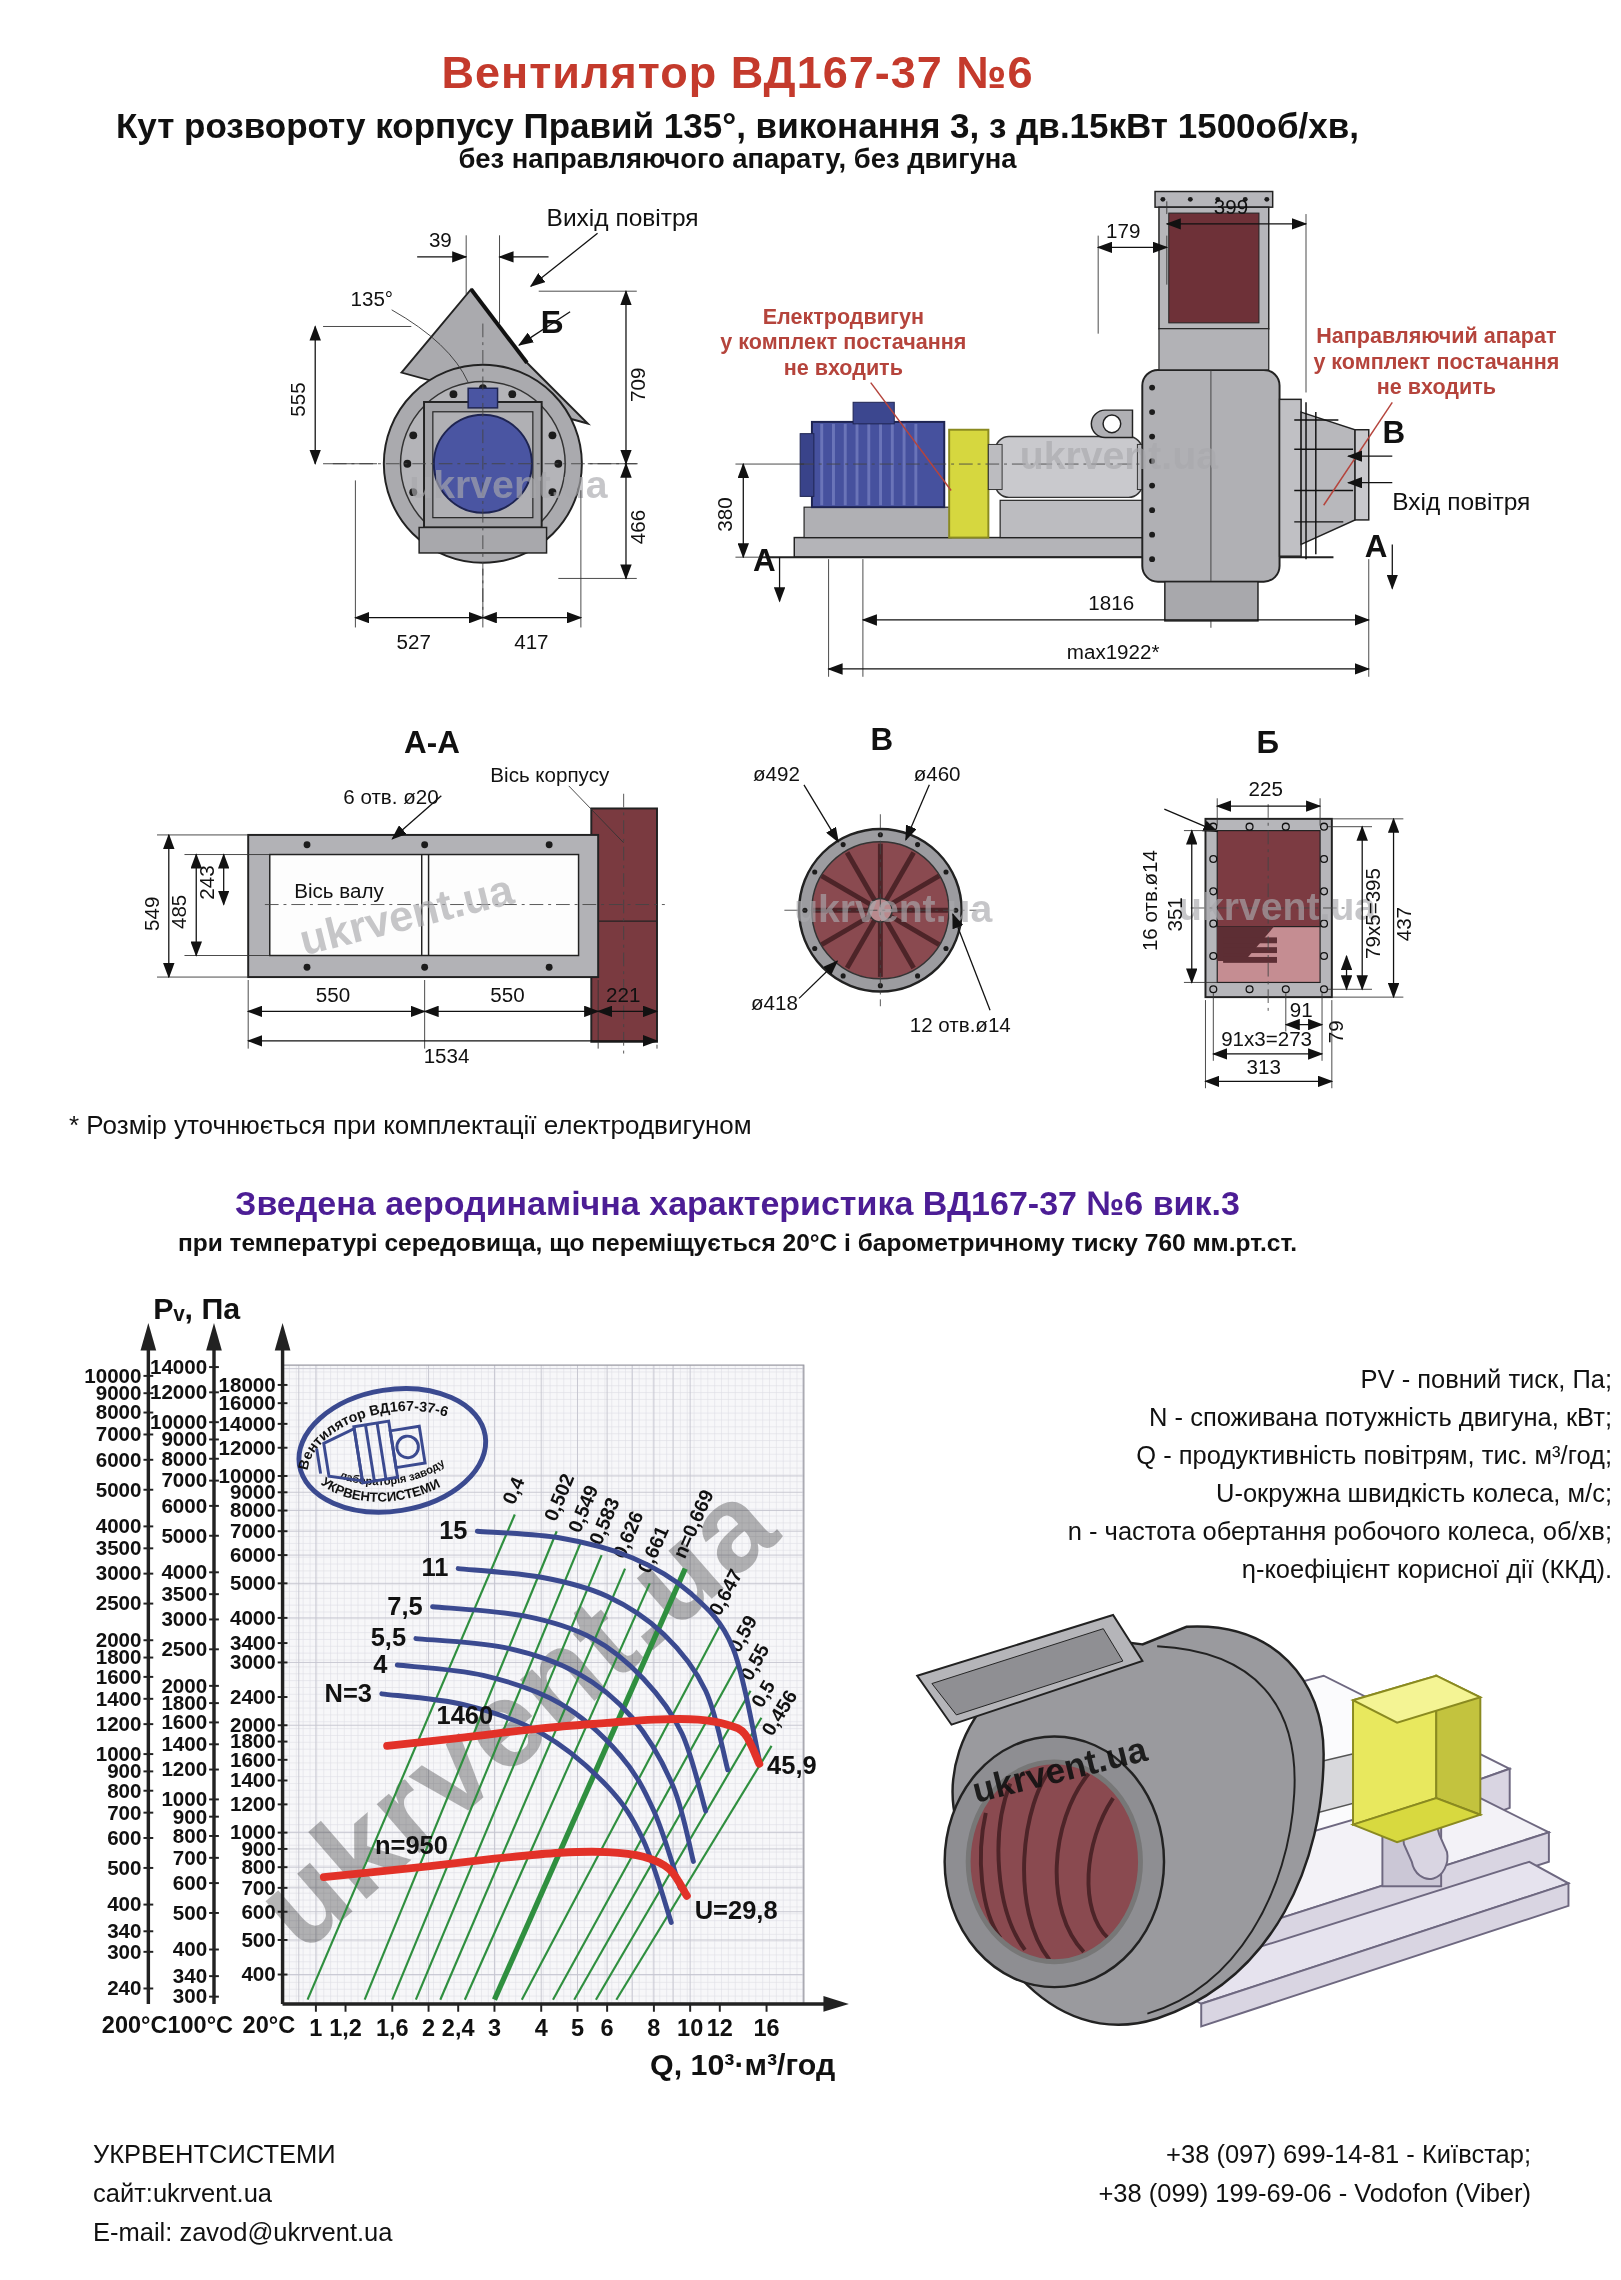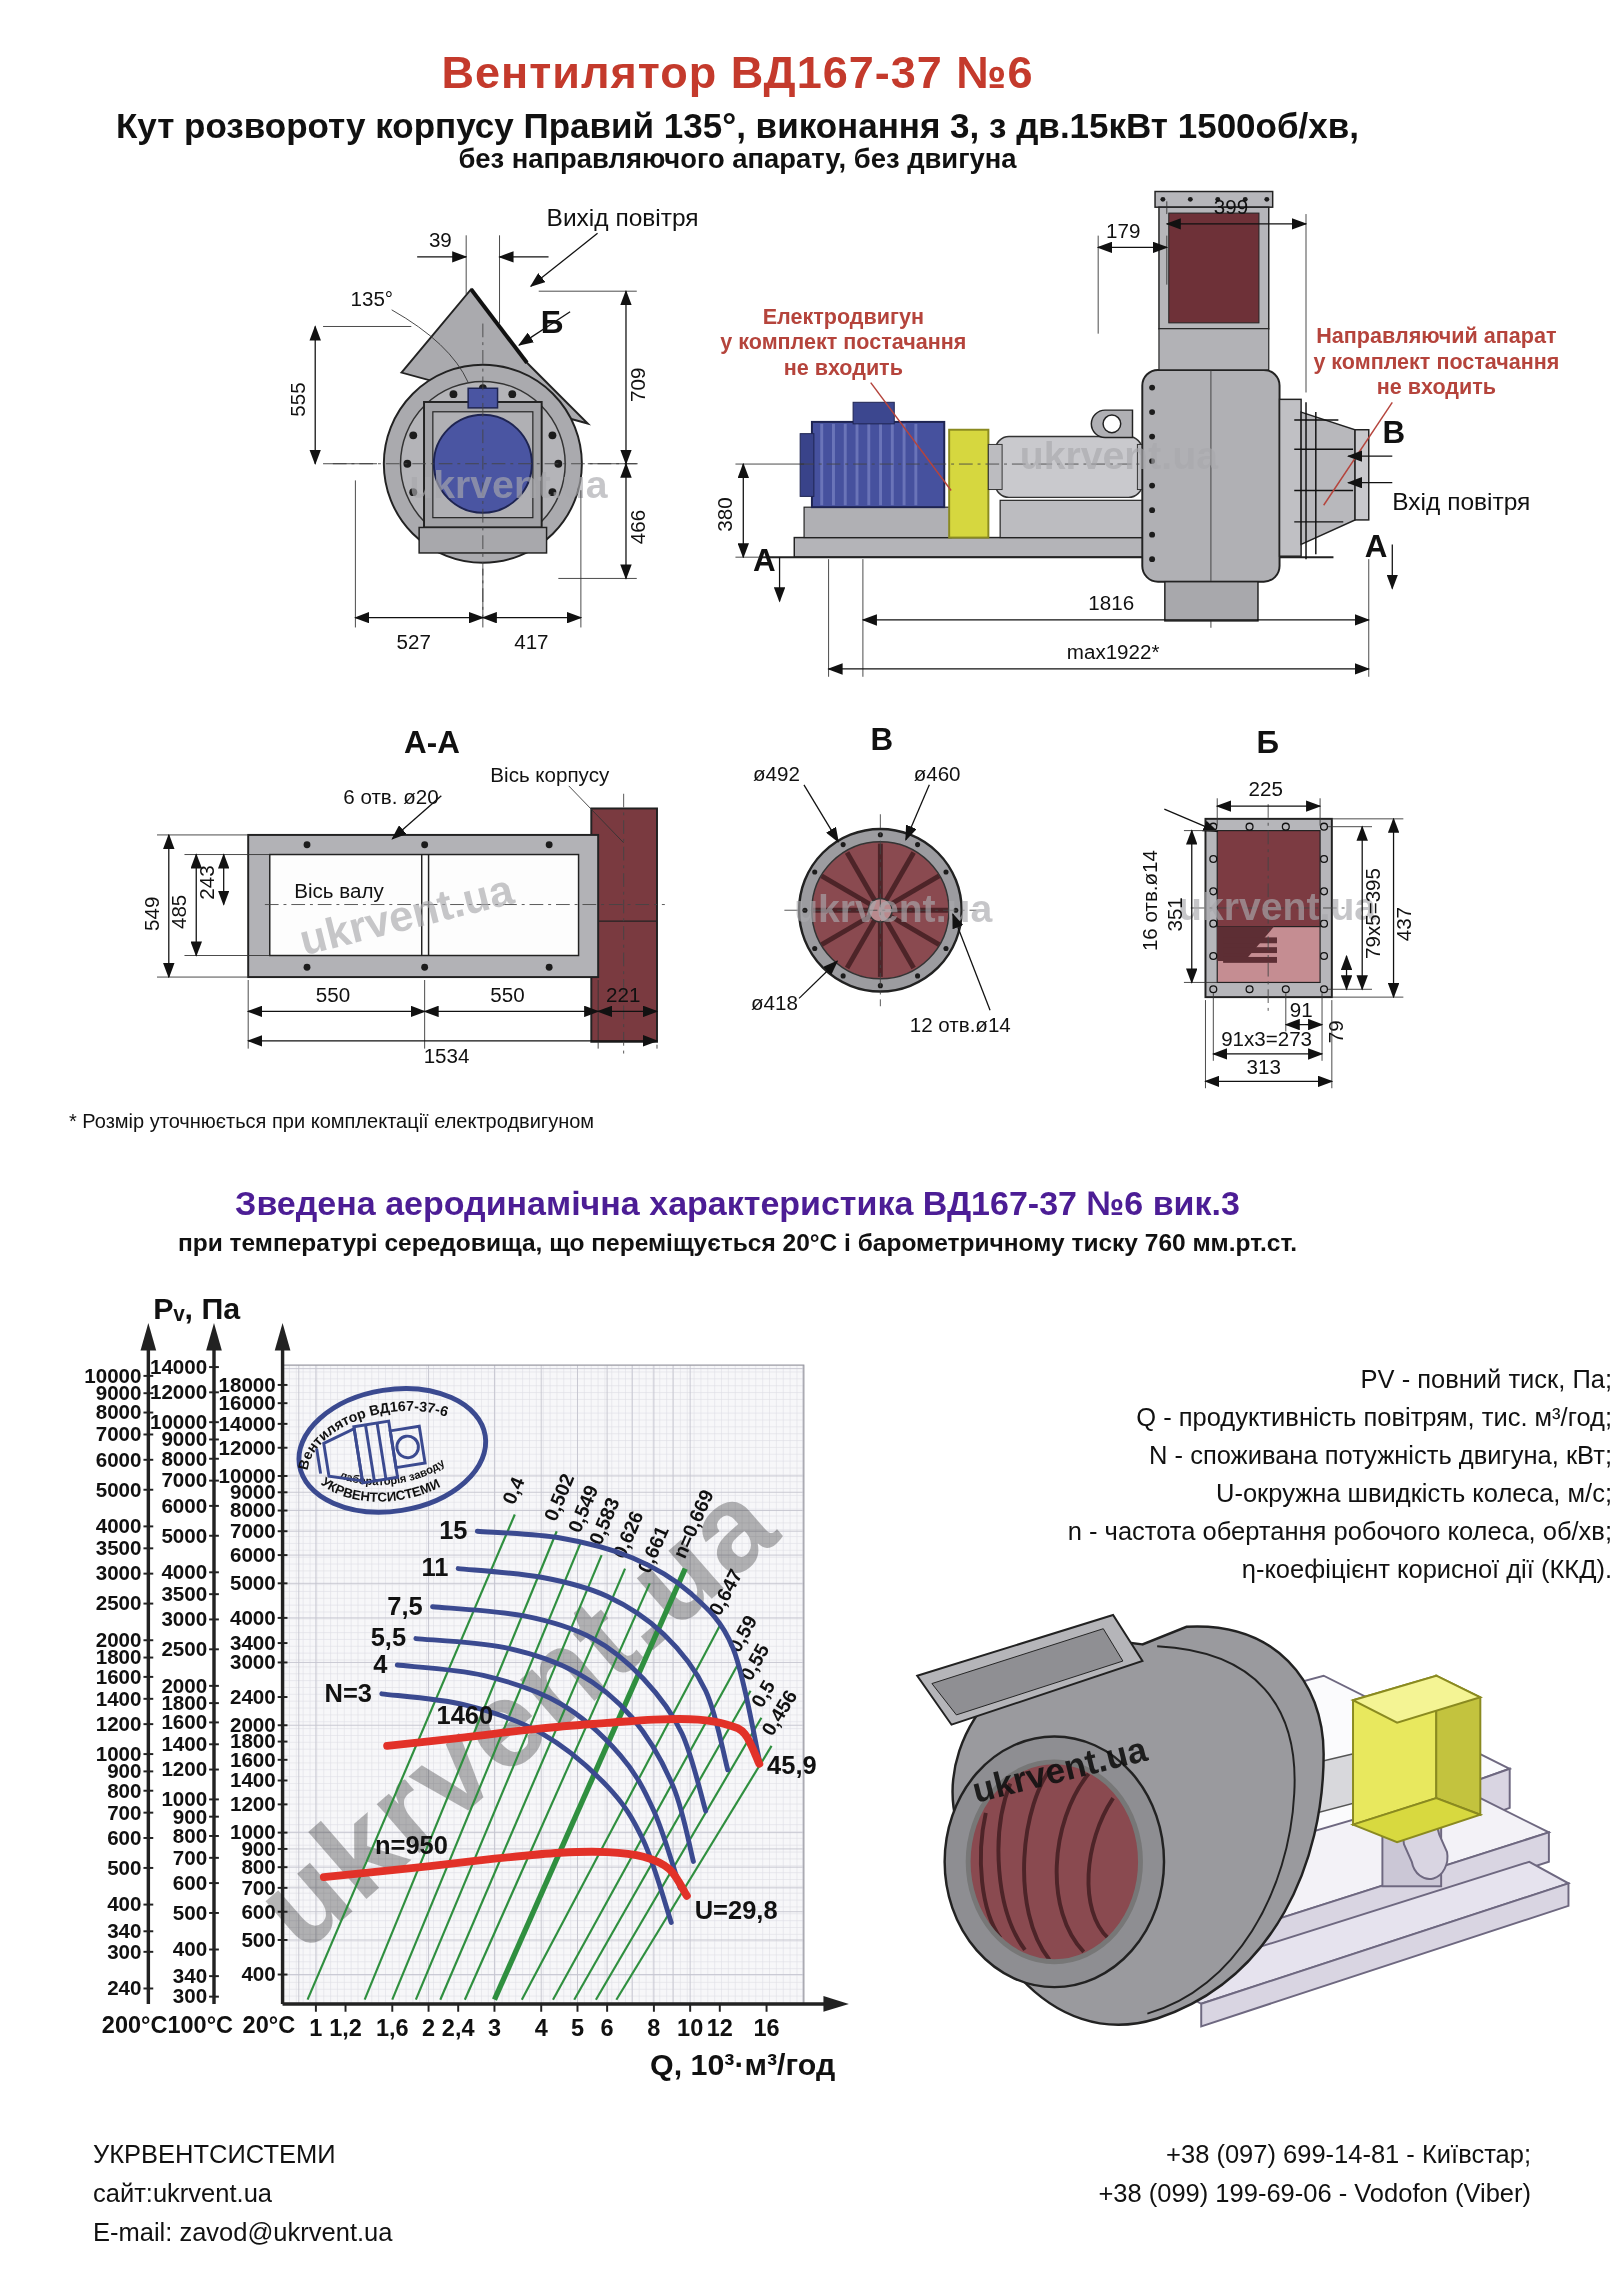--- a/index.html
+++ b/index.html
@@ -2,21 +2,21 @@
 <html><head>
 <meta charset="utf-8">
 <style>
   html,body{margin:0;padding:0;background:#fff;}
   body{width:1621px;height:2281px;position:relative;font-family:"Liberation Sans",sans-serif;color:#111;overflow:hidden;}
   .abs{position:absolute;}
   .ttl{left:0;width:1475px;text-align:center;font-weight:bold;}
   #page-title{top:47px;font-size:45px;color:#c43a2c;letter-spacing:1px;}
   #sub1{top:106px;font-size:35px;}
   #sub2{top:143px;font-size:27.4px;}
-  #note-star{left:69px;top:1110px;font-size:20px;}
+  #note-star{left:69px;top:1110px;font-size:26px;}
   #chart-title{top:1184px;font-size:34px;color:#4c1d95;}
   #chart-sub{top:1229px;font-size:24.5px;}
   .legend{left:877px;top:1360px;width:735px;font-size:25.5px;line-height:38px;text-align:right;}
   .footer{font-size:25.5px;line-height:39px;}
   #footer-left{left:93px;top:2135px;}
   #footer-right{right:90px;top:2135px;text-align:right;}
   svg text{font-family:"Liberation Sans",sans-serif;fill:#111;}
   .dt{font-size:21px;}
   .big{font-size:32px;font-weight:bold;}
   .red-note{fill:#b5443c;font-size:22px;font-weight:bold;}
@@ -883,22 +883,22 @@
         <line x1="329" y1="150" x2="329" y2="208"></line>
       <rect x="341" y="160" width="30" height="38"></rect>
       <circle cx="356" cy="179" r="11"></circle>
       <line x1="264" y1="166" x2="264" y2="192"></line>
     </g>
   </g>
 </svg>
 
 <div class="abs legend">
   <div>PV - повний тиск, Па;</div>
+  <div>N - споживана потужність двигуна, кВт;</div>
   <div>Q - продуктивність повітрям, тис. м³/год;</div>
-  <div>N - споживана потужність двигуна, кВт;</div>
   <div>U-окружна швидкість колеса, м/с;</div>
   <div>n - частота обертання робочого колеса, об/хв;</div>
   <div>η-коефіцієнт корисної дії (ККД).</div>
 </div>
 
 <svg class="abs" style="left:863px;top:1568px;" width="745" height="568" viewBox="0 0 760 580">
   <g stroke="#6e6880" stroke-width="2" fill="#d9d5e2">
     <polygon points="230,175 470,110 660,205 420,290" fill="#fbfbfd"></polygon>
     <polygon points="420,290 660,205 660,245 420,330"></polygon>
     <polygon points="230,175 420,290 420,330 230,215" fill="#c6c2d2"></polygon>

